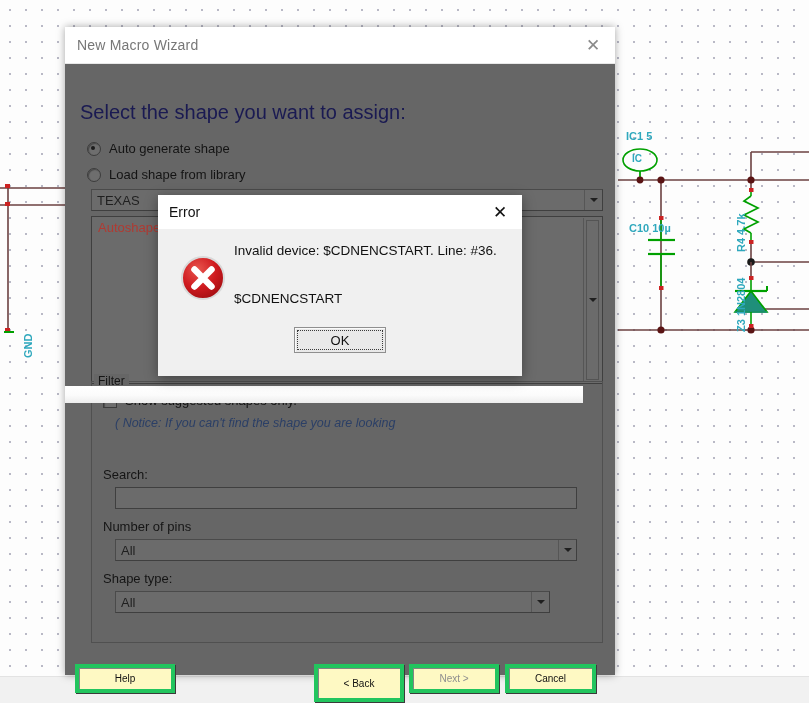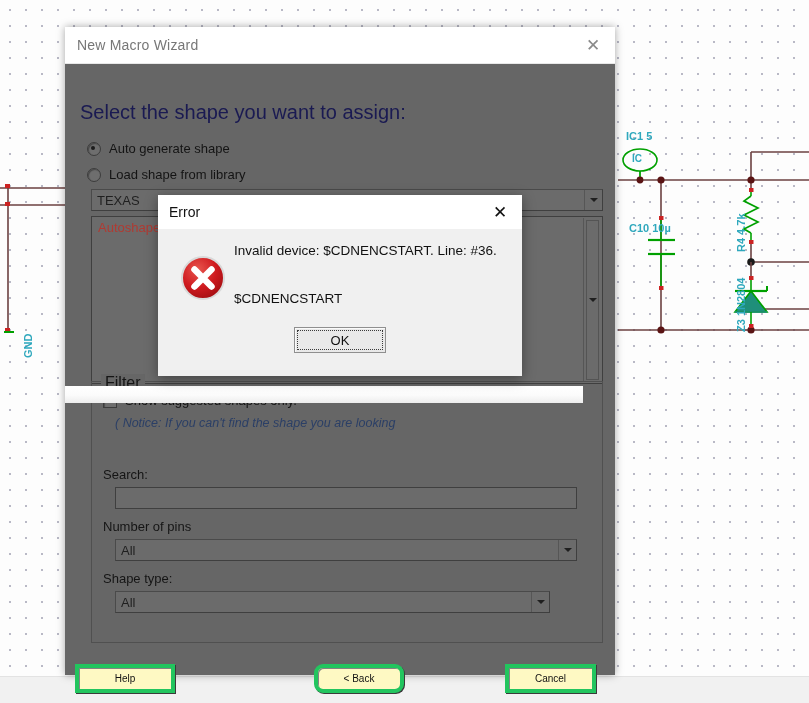--- a/index.html
+++ b/index.html
@@ -99,22 +99,22 @@
   }
   .list-scroll .thumbtrack{
     position:absolute;left:2px;right:2px;top:2px;bottom:2px;
     border:1px solid #545454;
   }
 
   .groupbox{
     position:absolute;border:1px solid #505050;box-sizing:border-box;
   }
   .groupbox-title{
-    position:absolute;top:-8px;left:9px;background:#666666;
-    padding:0 4px;font-size:16px;color:#151515;
+    position:absolute;top:-8px;left:2px;background:#666666;
+    padding:0 4px;font-size:12px;color:#151515;
   }
 
   .chk-row{position:absolute;display:flex;align-items:center;gap:8px;}
   .chkbox{
     width:12px;height:12px;background:#6e6e6e;border:1px solid #3c3c3c;
     box-shadow:inset 1px 1px 1px rgba(0,0,0,.3);flex:none;
   }
   .chk-label{font-size:13px;color:#141414;}
 
   .notice{
@@ -307,21 +307,22 @@
 
     <div class="fieldlabel" style="left:38px;top:507px;">Shape type:</div>
     <div class="combo" style="left:50px;top:527px;width:435px;height:22px;">
       <span class="txt">All</span>
       <span class="arrowbox">
           <span class="caret"></span>
         </span>
     </div>
 
     <div class="btn" style="left:10px;top:600px;width:100px;height:29px;">Help</div>
-    <div class="btn" style="left:249px;top:600px;width:90px;height:29px;border-radius:9px;">&lt; Back</div>
+    <div class="btn" style="left:249px;top:600px;width:90px;height:38px;">&lt; Back</div>
+    <div class="btn disabled" style="left:344px;top:600px;width:90px;height:29px;">Next &gt;</div>
     <div class="btn" style="left:440px;top:600px;width:91px;height:29px;">Cancel</div>
 
     <div class="white-bar shade" style="left:0px;top:322px;width:518px;height:17px;"></div>
   </div>
 </div>
 
 <div id="error-dialog">
   <div id="error-titlebar">
     <div id="error-title">Error</div>
     <div class="err-close">✕</div>

